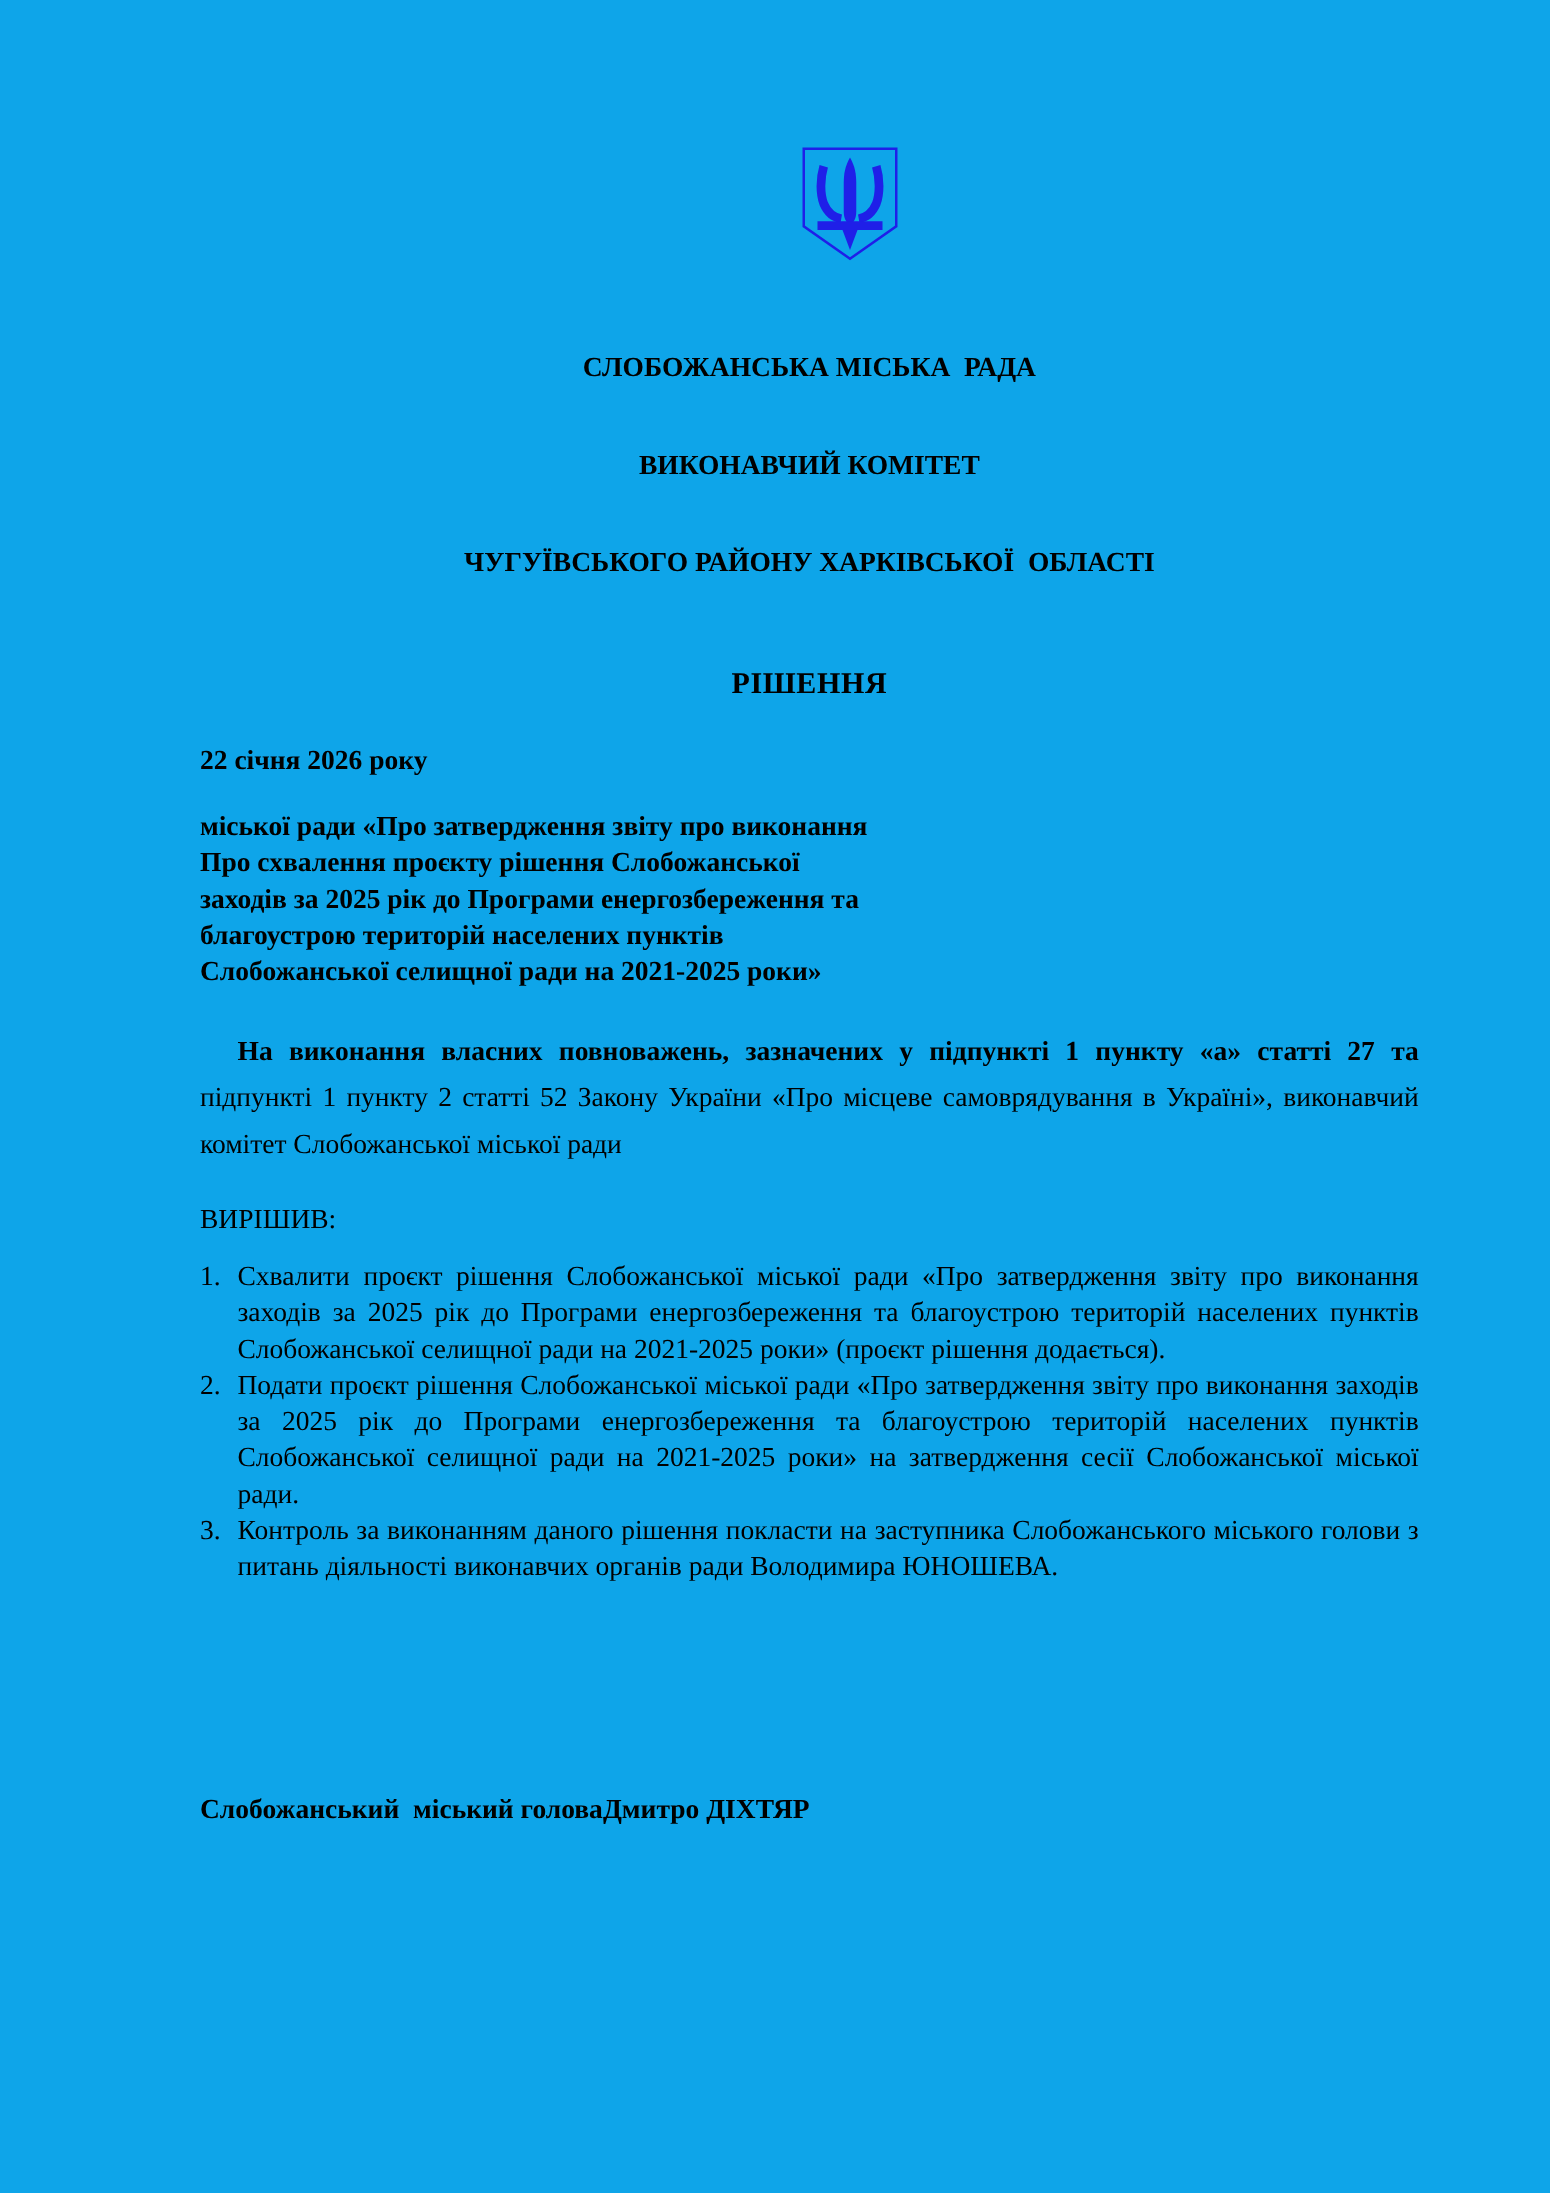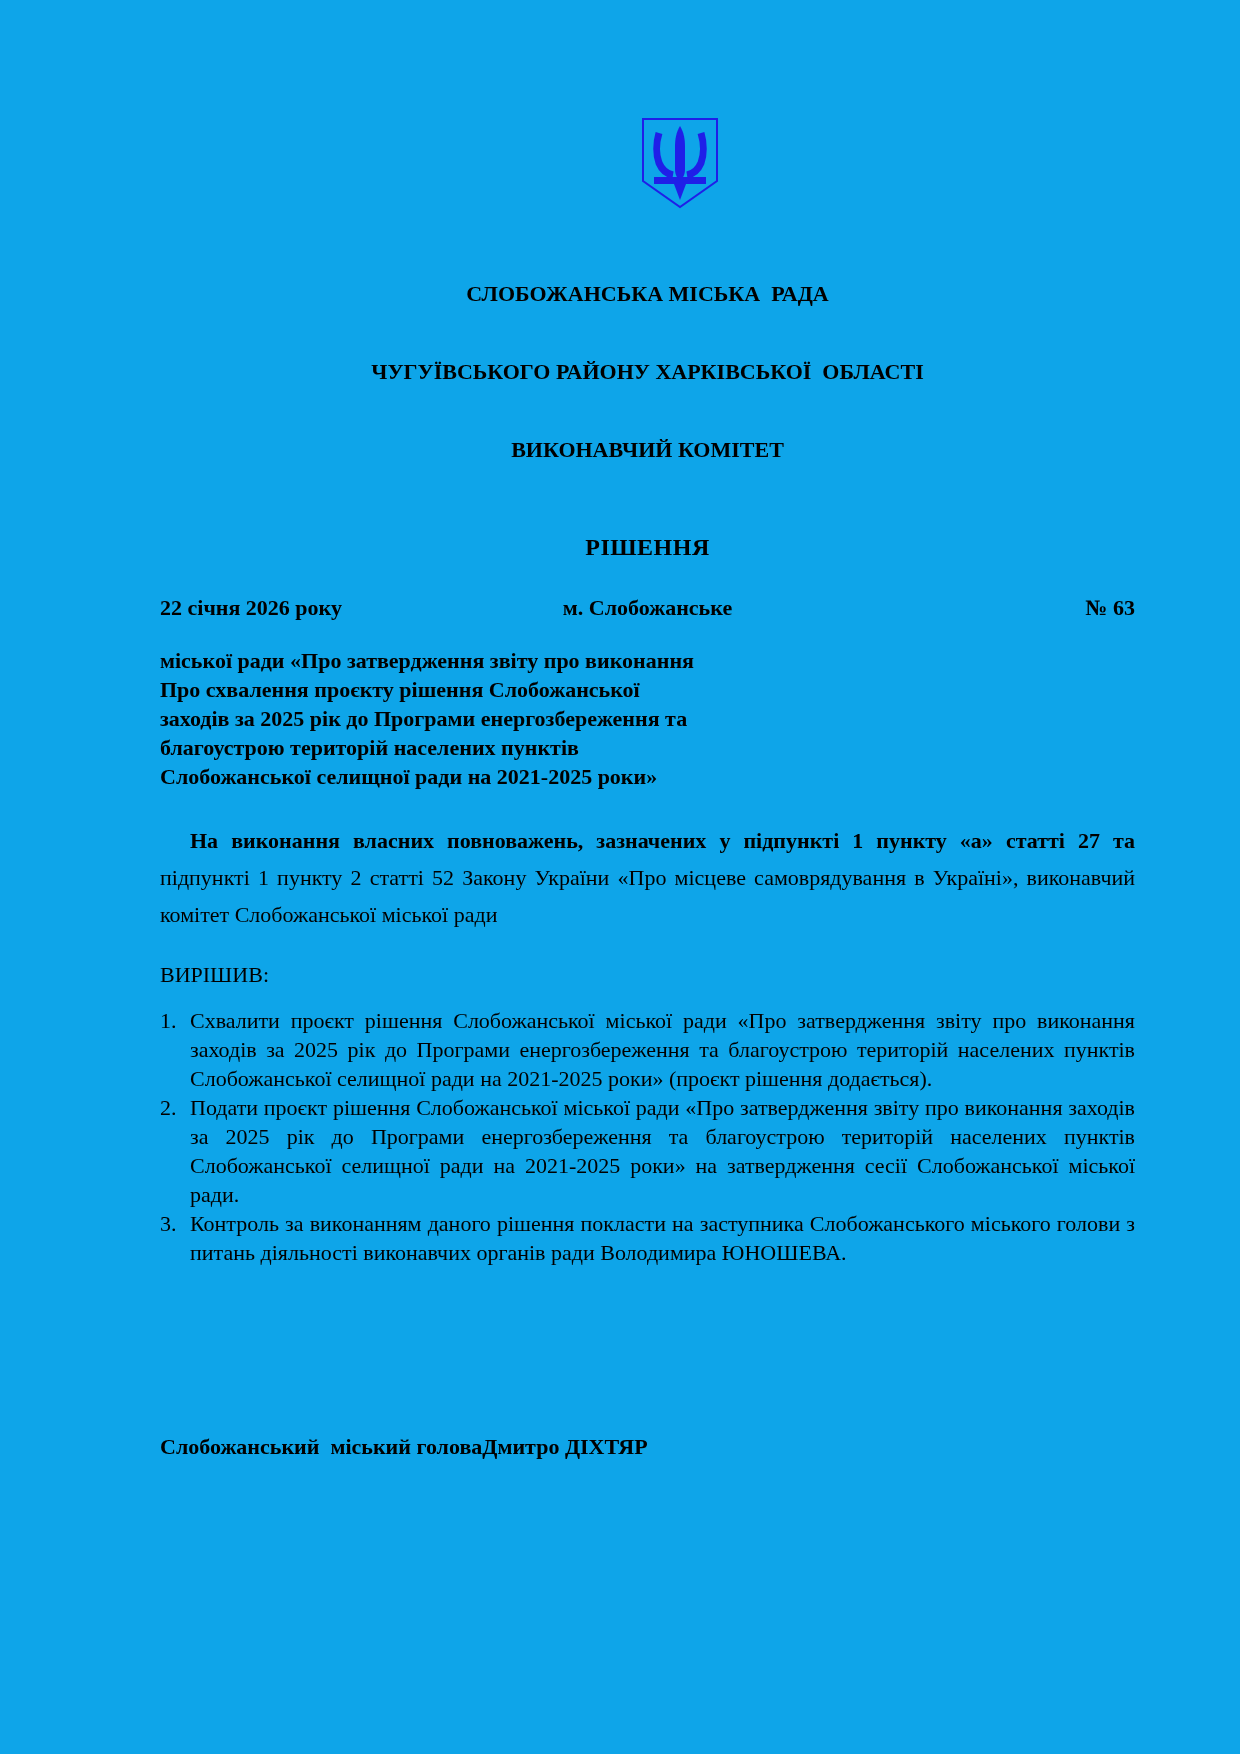--- a/index.html
+++ b/index.html
@@ -111,30 +111,28 @@
     <path d="M19 16 C16 26 16 38 19 46 C22 53 27 57 33 58" fill="none" stroke-width="7" stroke="#1f1fe8"></path>
     <path d="M61 16 C64 26 64 38 61 46 C58 53 53 57 47 58" fill="none" stroke-width="7" stroke="#1f1fe8"></path>
     <rect x="14" y="60" width="52" height="7" fill="#1f1fe8"></rect>
     <path d="M34 67 H46 L40 83 Z" fill="#1f1fe8"></path>
   </svg>
 
   <div class="content">
 
     <div class="header">
       <div>СЛОБОЖАНСЬКА МІСЬКА  РАДА</div>
+      <div>ВИКОНАВЧИЙ КОМІТЕТ</div>
       <div>ЧУГУЇВСЬКОГО РАЙОНУ ХАРКІВСЬКОЇ  ОБЛАСТІ</div>
-      <div>ВИКОНАВЧИЙ КОМІТЕТ</div>
     </div>
 
     <div class="doc-type">РІШЕННЯ</div>
 
     <div class="meta-row">
       <span class="date">22 січня 2026 року</span>
-      <span class="place">м. Слобожанське</span>
-      <span class="number">№ 63</span>
     </div>
 
     <div class="subject">
       <div>міської ради «Про затвердження звіту про виконання</div>
       <div>Про схвалення проєкту рішення Слобожанської</div>
       <div>заходів за 2025 рік до Програми енергозбереження та</div>
       <div>благоустрою територій населених пунктів</div>
       <div>Слобожанської селищної ради на 2021-2025 роки»</div>
     </div>
 

